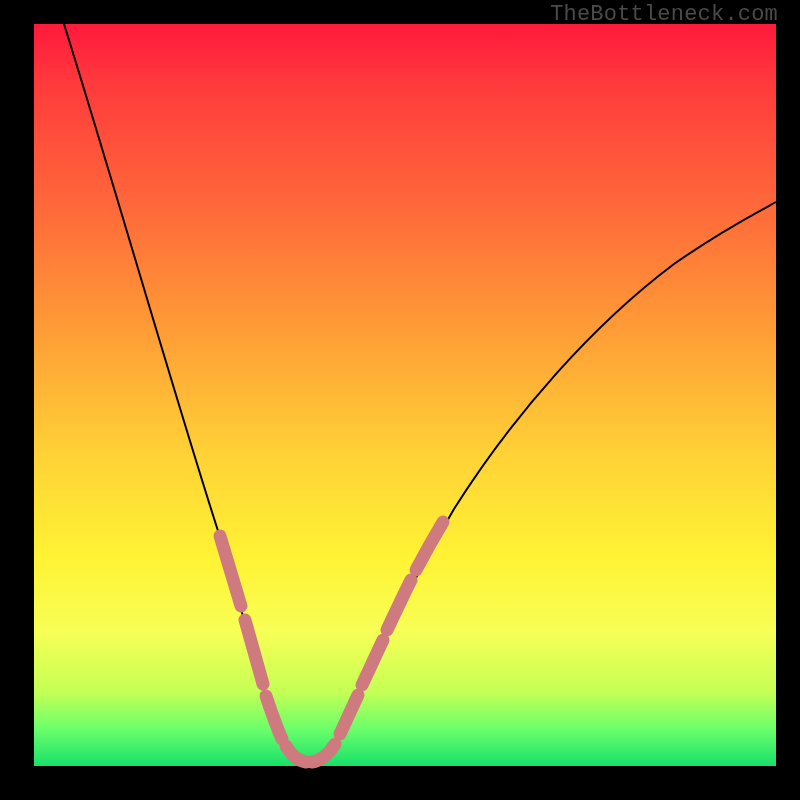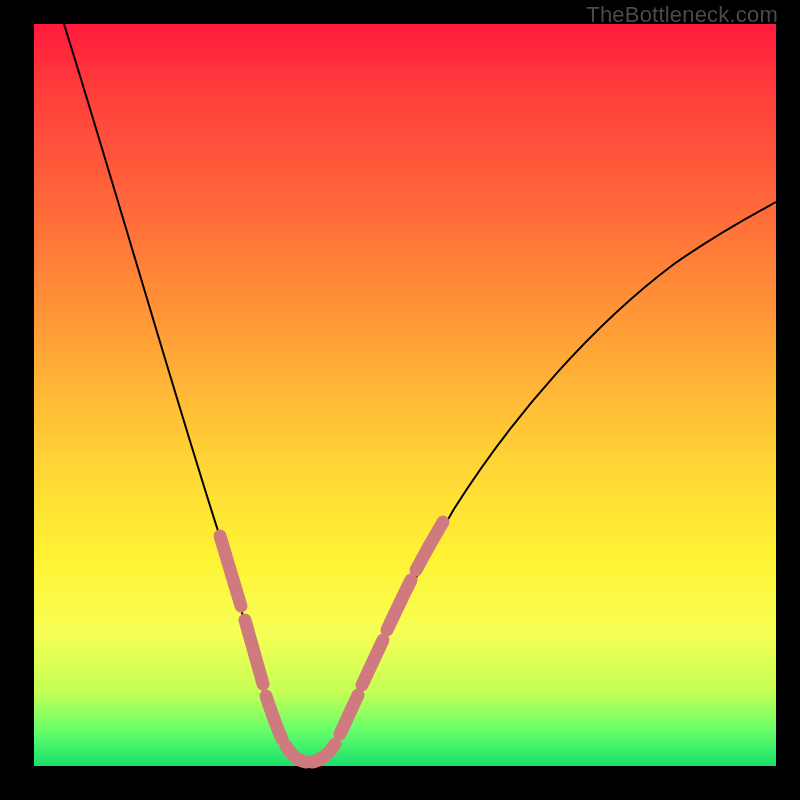--- a/index.html
+++ b/index.html
@@ -40,20 +40,21 @@
   }
   .watermark {
     position: absolute;
     top: 2px;
     right: 22px;
     color: #4a4a4a;
     font-size: 22px;
     font-weight: 500;
     letter-spacing: 0.2px;
     user-select: none;
+    font-family: Liberation Mono, monospace;
   }
   svg.curve {
     position: absolute;
     left: 0; top: 0;
     width: 742px;
     height: 742px;
     overflow: visible;
   }
   .thin-stroke {
     fill: none;

